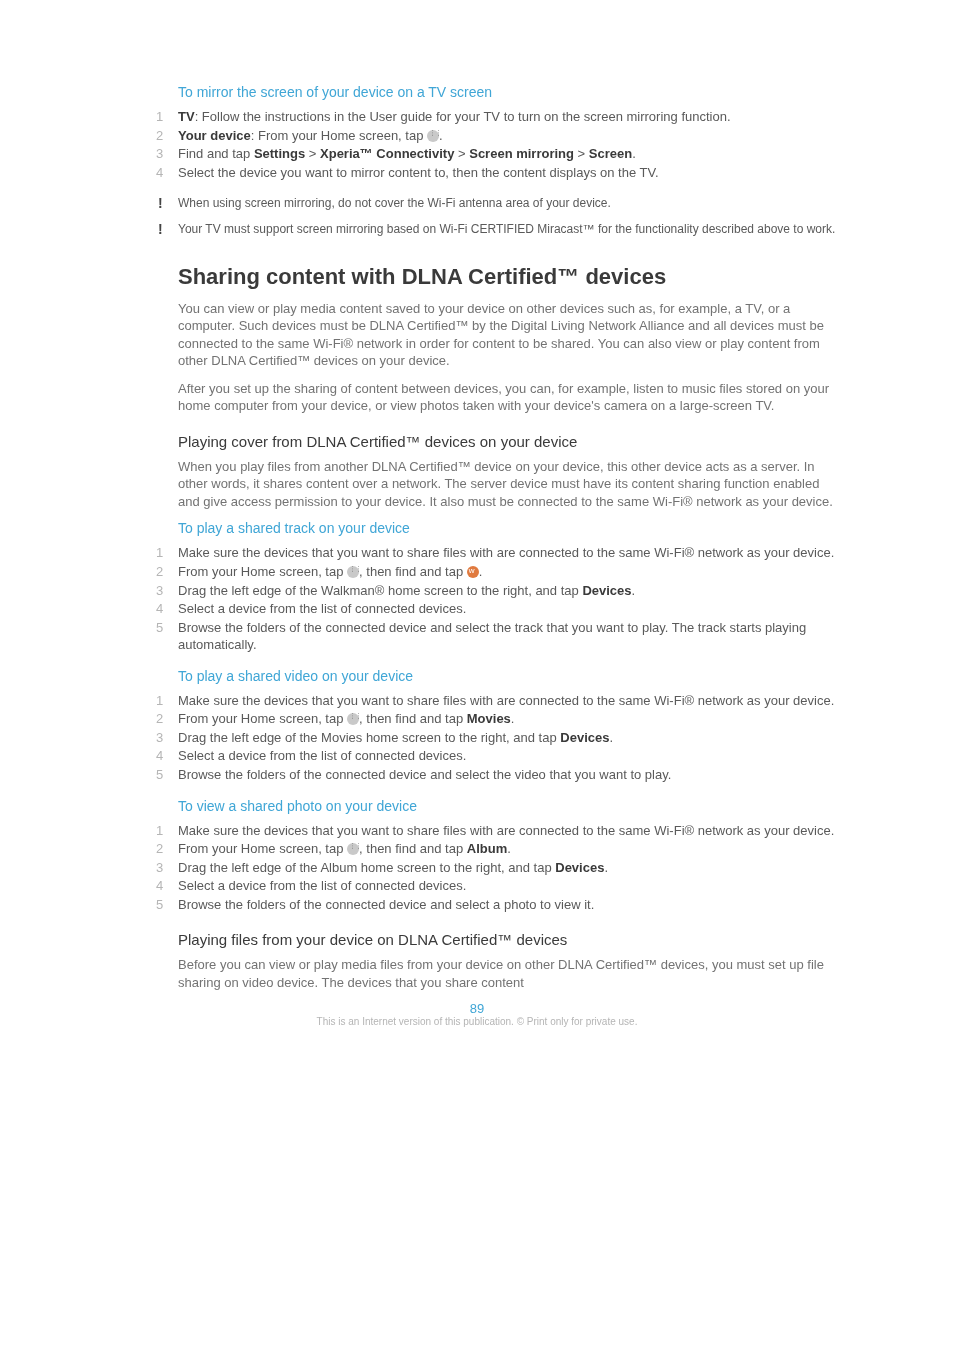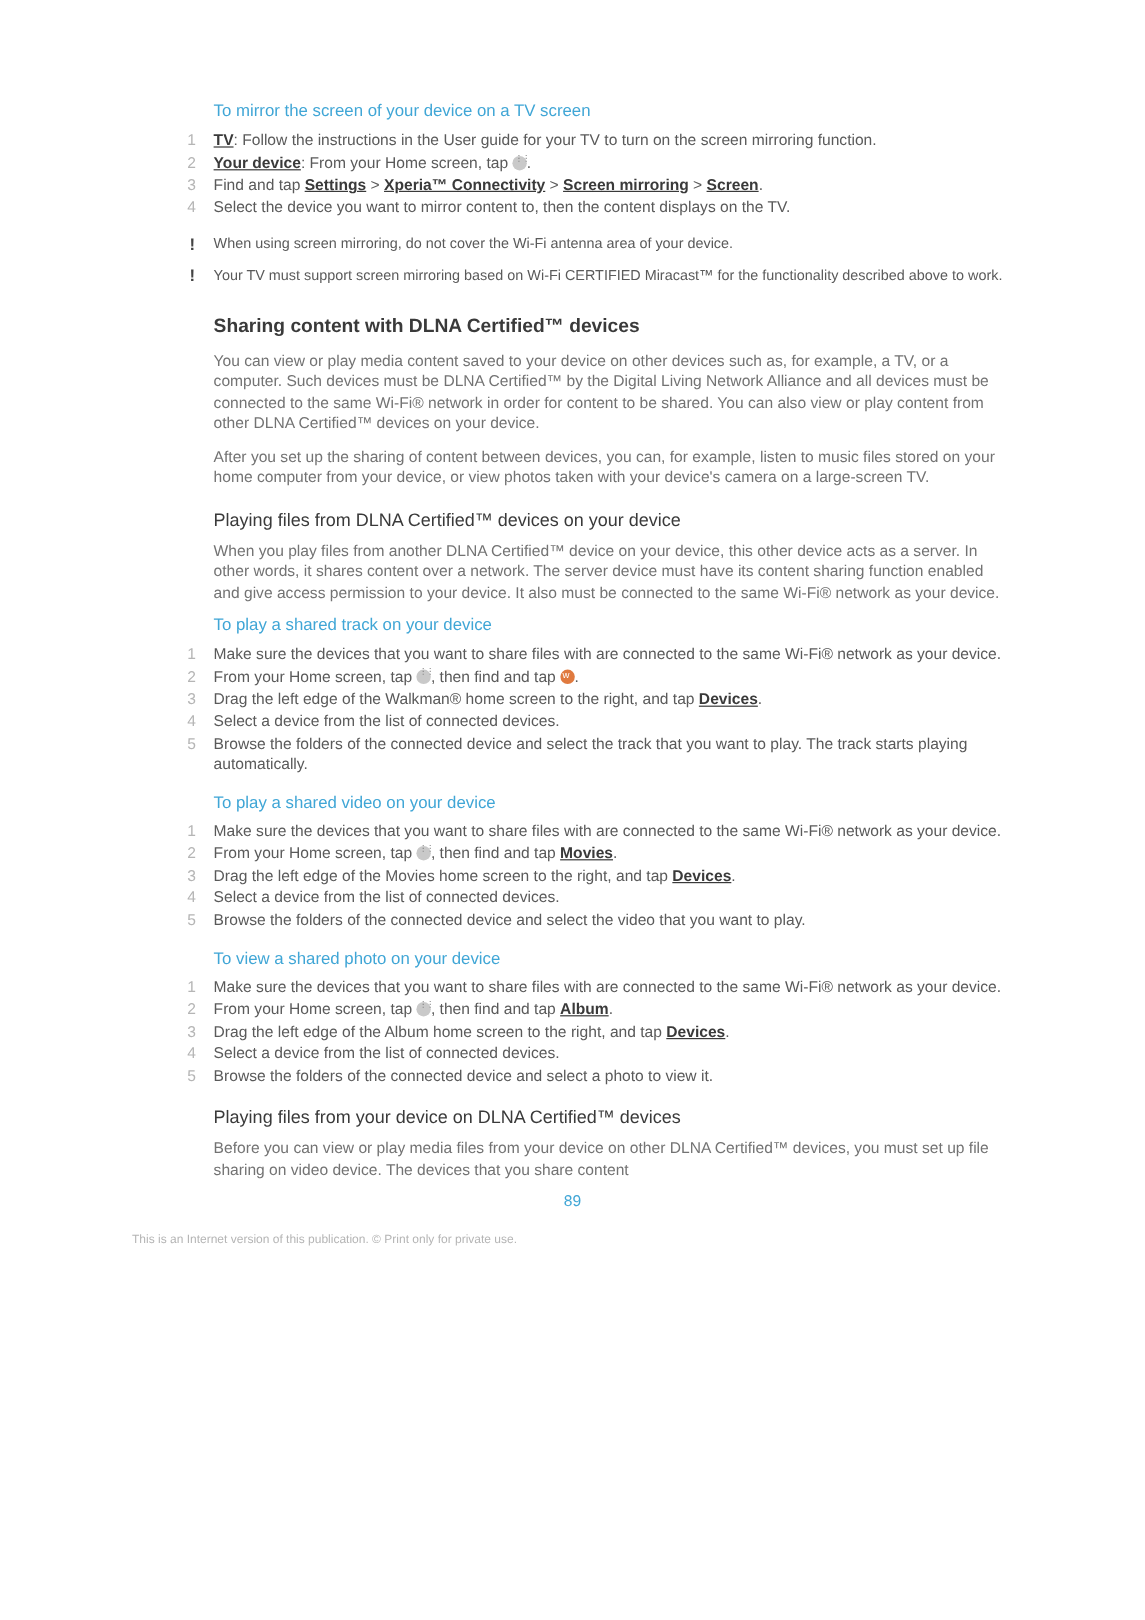--- a/index.html
+++ b/index.html
@@ -1,33 +1,33 @@
 <!DOCTYPE html>
 <html><head>
 <meta charset="utf-8">
 <style>
   * { box-sizing: border-box; margin: 0; padding: 0; }
   html, body { width: 954px; background: #fff; font-family: Arial, Helvetica, sans-serif; color: #5a5a5a; }
   .page { width: 954px; min-height: 1350px; padding: 84px 110px 40px 110px; position: relative; }
   .proc-title { color: #40a6d6; font-size: 14px; font-weight: 400; margin-bottom: 8px; margin-left: 68px; }
-  .heading2 { color: #3a3a3a; font-size: 16px; font-weight: 700; margin: 26px 0 10px 68px; }
+  .heading2 { color: #3a3a3a; font-size: 22px; font-weight: 700; margin: 26px 0 10px 68px; }
   .heading3 { color: #3a3a3a; font-size: 15px; font-weight: 400; margin: 18px 0 8px 68px; }
   .para { font-size: 13px; line-height: 1.35; margin: 0 0 10px 68px; color: #737373; }
   ol.steps { list-style: none; padding: 0; margin: 0 0 14px 0; counter-reset: step; }
   ol.steps > li { position: relative; font-size: 13px; line-height: 1.35; padding-left: 68px; color: #5a5a5a; margin: 0 0 1px 0; }
   ol.steps > li::before { counter-increment: step; content: counter(step); position: absolute; left: 46px; top: 0; color: #b5b5b5; font-size: 13px; }
   .warn { position: relative; font-size: 12px; line-height: 1.35; padding-left: 68px; color: #5a5a5a; margin: 10px 0 10px 0; }
   .warn .ex { position: absolute; left: 48px; top: -1px; font-size: 14px; font-weight: 700; color: #444; }
-  .bold { font-weight: 700; color: #3a3a3a; text-decoration: underline; }
+  .bold { font-weight: 700; color: #3a3a3a; }
   .apps-icon { display: inline-block; width: 12px; height: 12px; border-radius: 50%; background: #c9c9c9; vertical-align: -2px; position: relative; }
   .apps-icon::after { content: "⋮⋮"; font-size: 7px; letter-spacing: -1px; color: #777; position: absolute; left: 2px; top: -1px; line-height: 7px; }
   .walkman-icon { display: inline-block; width: 12px; height: 12px; border-radius: 50%; background: #e07a3f; vertical-align: -2px; position: relative; }
   .walkman-icon::after { content: "w"; font-size: 8px; color: #fff; position: absolute; left: 2px; top: -1px; line-height: 12px; }
   .pagenum { text-align: center; color: #40a6d6; font-size: 13px; margin-top: 9px; }
-  .footnote { text-align: left; color: #b5b5b5; font-size: 10px; margin-top: 20px; }
+  .footnote { text-align: center; color: #b5b5b5; font-size: 10px; }
 </style>
 </head>
 <body>
 
 <div class="page">
 
   <div class="proc-title">To mirror the screen of your device on a TV screen</div>
   <ol class="steps">
     <li><span class="bold">TV</span><span>: Follow the instructions in the User guide for your TV to turn on the screen mirroring function.</span></li>
     <li><span class="bold">Your device</span><span>: From your Home screen, tap </span><span class="apps-icon"></span>.</li>
@@ -35,21 +35,21 @@
     <li>Select the device you want to mirror content to, then the content displays on the TV.</li>
   </ol>
 
   <div class="warn"><span class="ex">!</span><span>When using screen mirroring, do not cover the Wi-Fi antenna area of your device.</span></div>
   <div class="warn"><span class="ex">!</span><span>Your TV must support screen mirroring based on Wi-Fi CERTIFIED Miracast™ for the functionality described above to work.</span></div>
 
   <div class="heading2">Sharing content with DLNA Certified™ devices</div>
   <p class="para">You can view or play media content saved to your device on other devices such as, for example, a TV, or a computer. Such devices must be DLNA Certified™ by the Digital Living Network Alliance and all devices must be connected to the same Wi-Fi® network in order for content to be shared. You can also view or play content from other DLNA Certified™ devices on your device.</p>
   <p class="para">After you set up the sharing of content between devices, you can, for example, listen to music files stored on your home computer from your device, or view photos taken with your device's camera on a large-screen TV.</p>
 
-  <div class="heading3">Playing files from DLNA Certified™ devices on your device</div>
+  <div class="heading3">Playing cover from DLNA Certified™ devices on your device</div>
   <p class="para">When you play files from another DLNA Certified™ device on your device, this other device acts as a server. In other words, it shares content over a network. The server device must have its content sharing function enabled and give access permission to your device. It also must be connected to the same Wi-Fi® network as your device.</p>
 
   <div class="proc-title">To play a shared track on your device</div>
   <ol class="steps">
     <li>Make sure the devices that you want to share files with are connected to the same Wi-Fi® network as your device.</li>
     <li><span>From your Home screen, tap </span><span class="apps-icon"></span><span>, then find and tap </span><span class="walkman-icon"></span><span>.</span></li>
     <li><span>Drag the left edge of the Walkman® home screen to the right, and tap </span><span class="bold">Devices</span><span>.</span></li>
     <li>Select a device from the list of connected devices.</li>
     <li>Browse the folders of the connected device and select the track that you want to play. The track starts playing automatically.</li>
   </ol>

